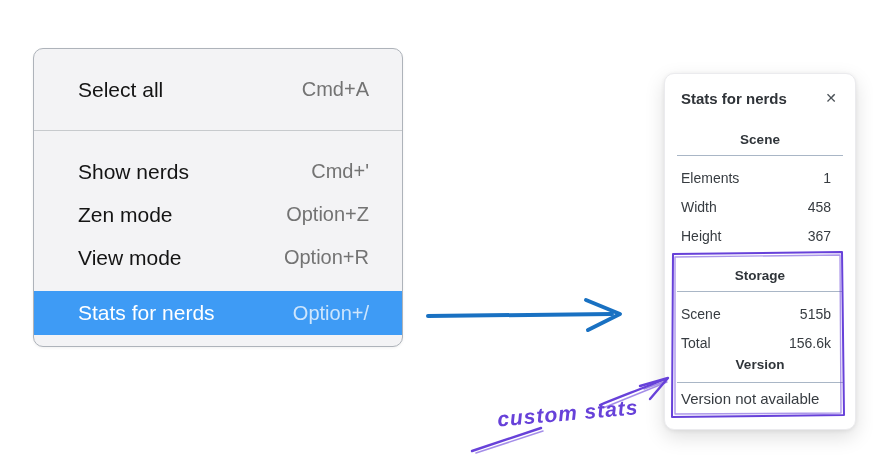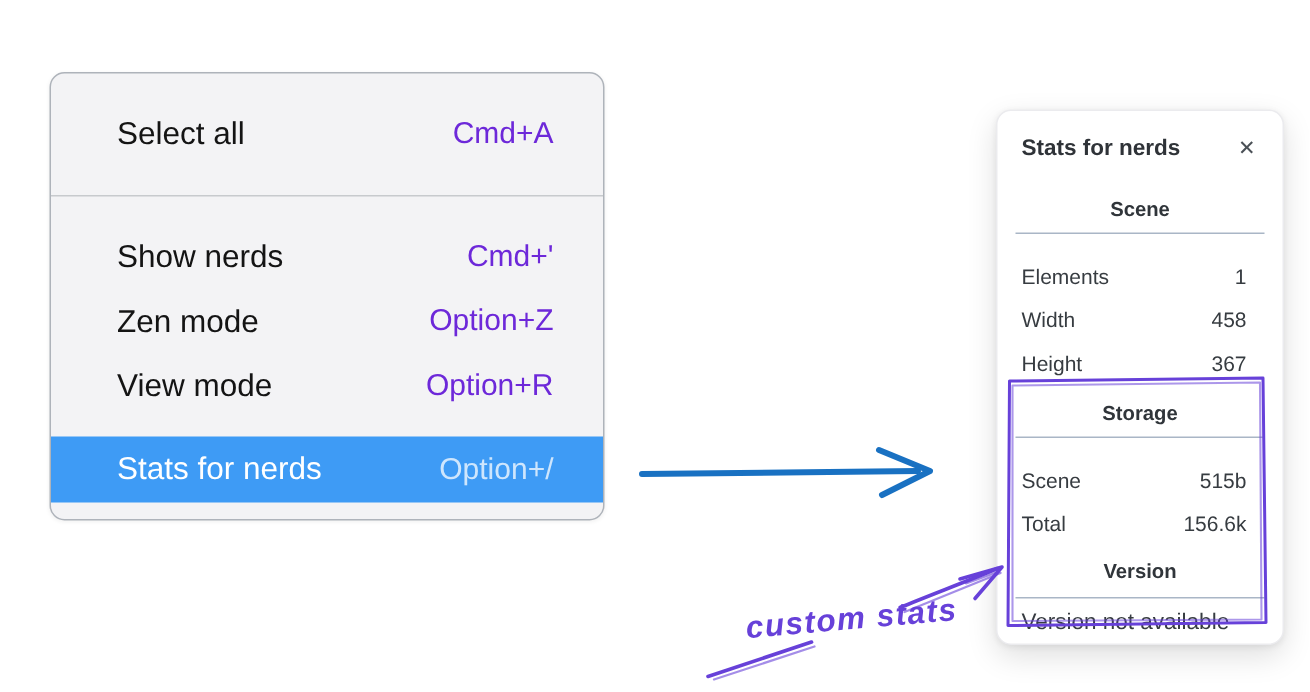--- a/index.html
+++ b/index.html
@@ -16,41 +16,41 @@
     background: #f3f3f5; border: 1px solid #aeb3ba; border-radius: 10px;
     overflow: hidden; box-shadow: 0 1px 3px rgba(0,0,0,.06);
   }
   .menu-group-top { padding: 19px 0; }
   .menu-group-main { padding: 19px 0 14px; }
   .menu-sep { border: none; border-top: 1px solid #c7cacd; }
   .menu-item {
     height: 43px; display: flex; align-items: center; justify-content: space-between;
     padding: 0 33px 0 44px; font-size: 21px; color: #141414; cursor: default;
   }
-  .menu-item .shortcut { color: #6d28d9; font-size: 20px; }
+  .menu-item .shortcut { color: #737373; font-size: 20px; }
   .menu-item.highlighted { background: var(--highlight, #3e9bf5); color: #ffffff; margin-top: 12px; height: 44px; }
   .menu-item.highlighted .shortcut { color: rgba(255,255,255,.75); }
 
   
   .stats-panel {
     position: absolute; left: 664px; top: 73px; width: 192px; height: 357px;
     background: #ffffff; border: 1px solid #ebebee; border-radius: 10px;
     box-shadow: 0 7px 20px rgba(0,0,0,.13), 0 1px 4px rgba(0,0,0,.07);
     padding: 12px 16px 0; color: #373c41; font-size: 14px;
   }
   .stats-header { display: flex; align-items: center; justify-content: space-between; height: 24px; }
   .stats-title { font-weight: bold; font-size: 15px; color: #2f3338; }
   .stats-close { font-size: 14px; color: #4b5157; cursor: pointer; line-height: 1; padding: 2px; }
   .sec-header { margin-top: 22px; height: 20px; text-align: center; font-weight: bold; font-size: 13.5px; color: #30353a; }
   .sec-header.tight { margin-top: 18px; }
-  .sec-header.min { margin-top: 16px; }
+  .sec-header.min { margin-top: 0; }
   .sec-rule { border: none; border-top: 1px solid #a9b6c6; margin: 3px -4px 0; }
   .sec-rule.vr { margin-top: 5px; }
   .stat-rows { margin-top: 7px; }
-  .stat-row { height: 29px; display: flex; align-items: flex-end; justify-content: space-between; gap: 24px; }
+  .stat-row { height: 29px; display: flex; align-items: center; justify-content: space-between; gap: 24px; }
   .stat-row .stat-value { padding-right: 8px; }
   .stats-note { height: 30px; display: flex; align-items: center; font-size: 15px; color: #373c41; }
 
   
   .overlay-svg { position: absolute; left: 0; top: 0; width: 873px; height: 461px; pointer-events: none; }
   .annotation-text {
     position: absolute; left: 497px; top: 401px; width: 150px;
     color: var(--violet, #6741d9); font-size: 21px; font-style: italic; font-weight: bold;
     letter-spacing: 1px; transform: rotate(-5deg); white-space: nowrap;
   }

